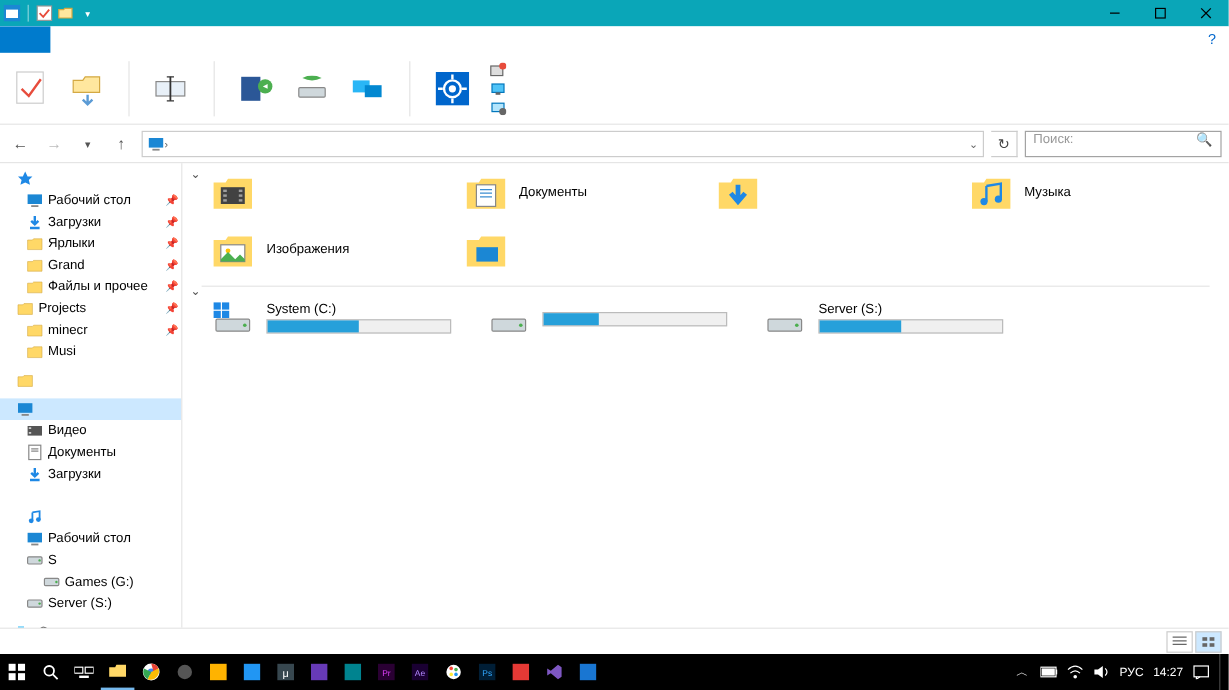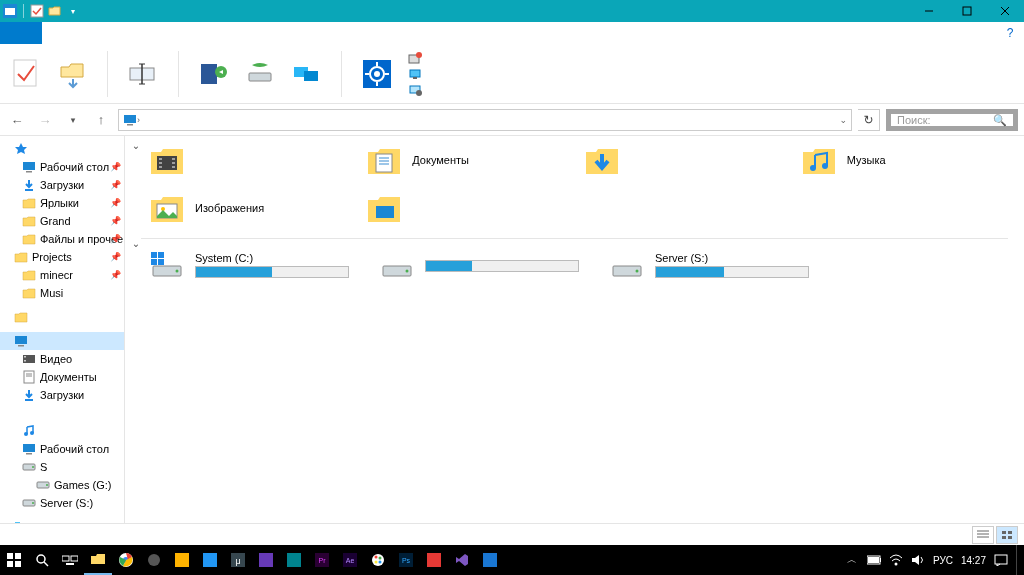--- a/index.html
+++ b/index.html
@@ -23,25 +23,25 @@
 .rb-small { width:16px; height:14px; display:flex; align-items:center; justify-content:center; }
 
 
 .addressbar { height: 32px; display:flex; align-items:center; padding: 0 6px; gap:6px; border-bottom:1px solid #e5e5e5; }
 .nav-btn { width:22px; height:22px; display:flex; align-items:center; justify-content:center; color:#555; font-size:13px; }
 .nav-btn.disabled { opacity:0.4; }
 .address-field { flex:1; height:22px; border:1px solid #ccc; display:flex; align-items:center; padding:0 4px; font-size:11px; color:#333; position:relative; }
 .address-seg-arrow { font-size:9px; color:#666; }
 .refresh-btn { width:22px; height:22px; display:flex; align-items:center; justify-content:center; font-size:12px; color:#444; border:1px solid #ccc; border-left:none; }
 .addr-drop { position:absolute; right:4px; font-size:9px; color:#666; }
-.search-field { width:132px; height:22px; border:5px solid #a3a3a3; display:flex; align-items:flex-start; padding:0 6px; font-size:11px; color:#999; justify-content:space-between; }
+.search-field { width:164px; height:22px; border:1px solid #a3a3a3; display:flex; align-items:flex-start; padding:0 6px; font-size:11px; color:#999; justify-content:space-between; }
 
 
 .body { display:flex; height: calc(575px - 22px - 22px - 60px - 32px - 22px - 30px); }
-.sidebar { width:125px; border-right:1px solid #e5e5e5; overflow:hidden; font-size:11px; color:#000; padding-top:4px; }
+.sidebar { width:152px; border-right:1px solid #e5e5e5; overflow:hidden; font-size:11px; color:#000; padding-top:4px; }
 .sidebar-sep { height:6px; }
 .side-item { display:flex; align-items:center; height:18px; padding:0 2px 0 14px; gap:4px; position:relative; white-space:nowrap; }
 .side-item.selected { background:#cce8ff; }
 .side-item .pin { position:absolute; right:2px; color:#1976d2; font-size:9px; }
 .si-icon { width:14px; height:14px; flex-shrink:0; display:flex; align-items:center; justify-content:center; }
 
 .content { flex:1; padding: 2px 6px; position:relative; font-size:11px; }
 .group-chev { position:absolute; left:4px; width:14px; height:14px; font-size:10px; color:#555; display:flex; align-items:center; justify-content:center; }
 .folders-sep { height:1px; background:#e5e5e5; margin: 8px 10px 8px 10px; }
 .folder-grid { display:grid; grid-template-columns: repeat(4, 1fr); gap: 4px 0; margin-left: 18px; }

